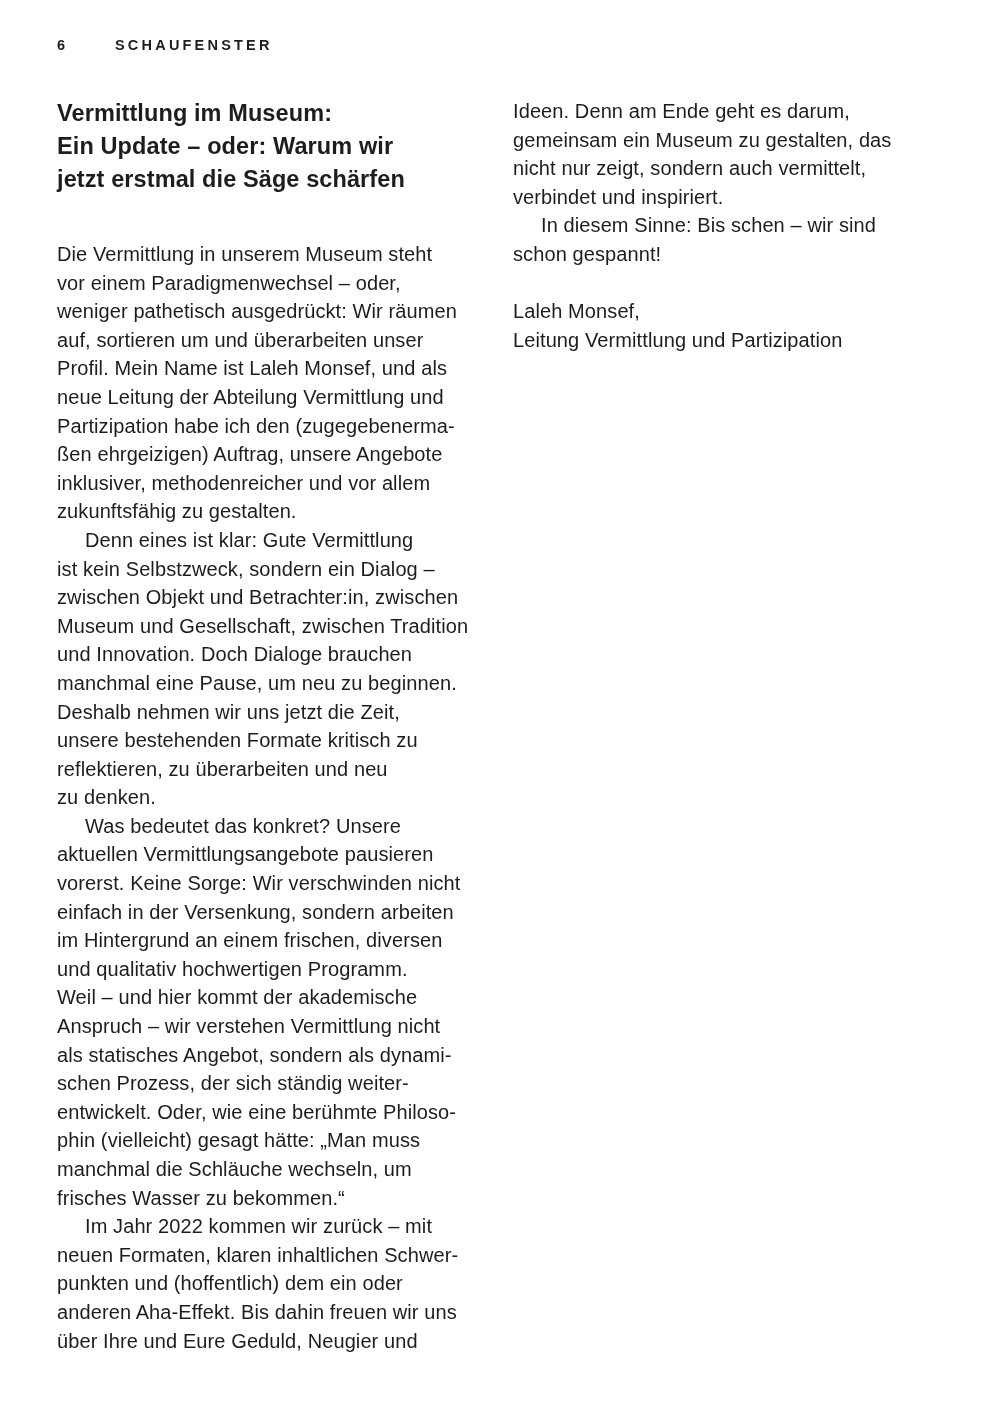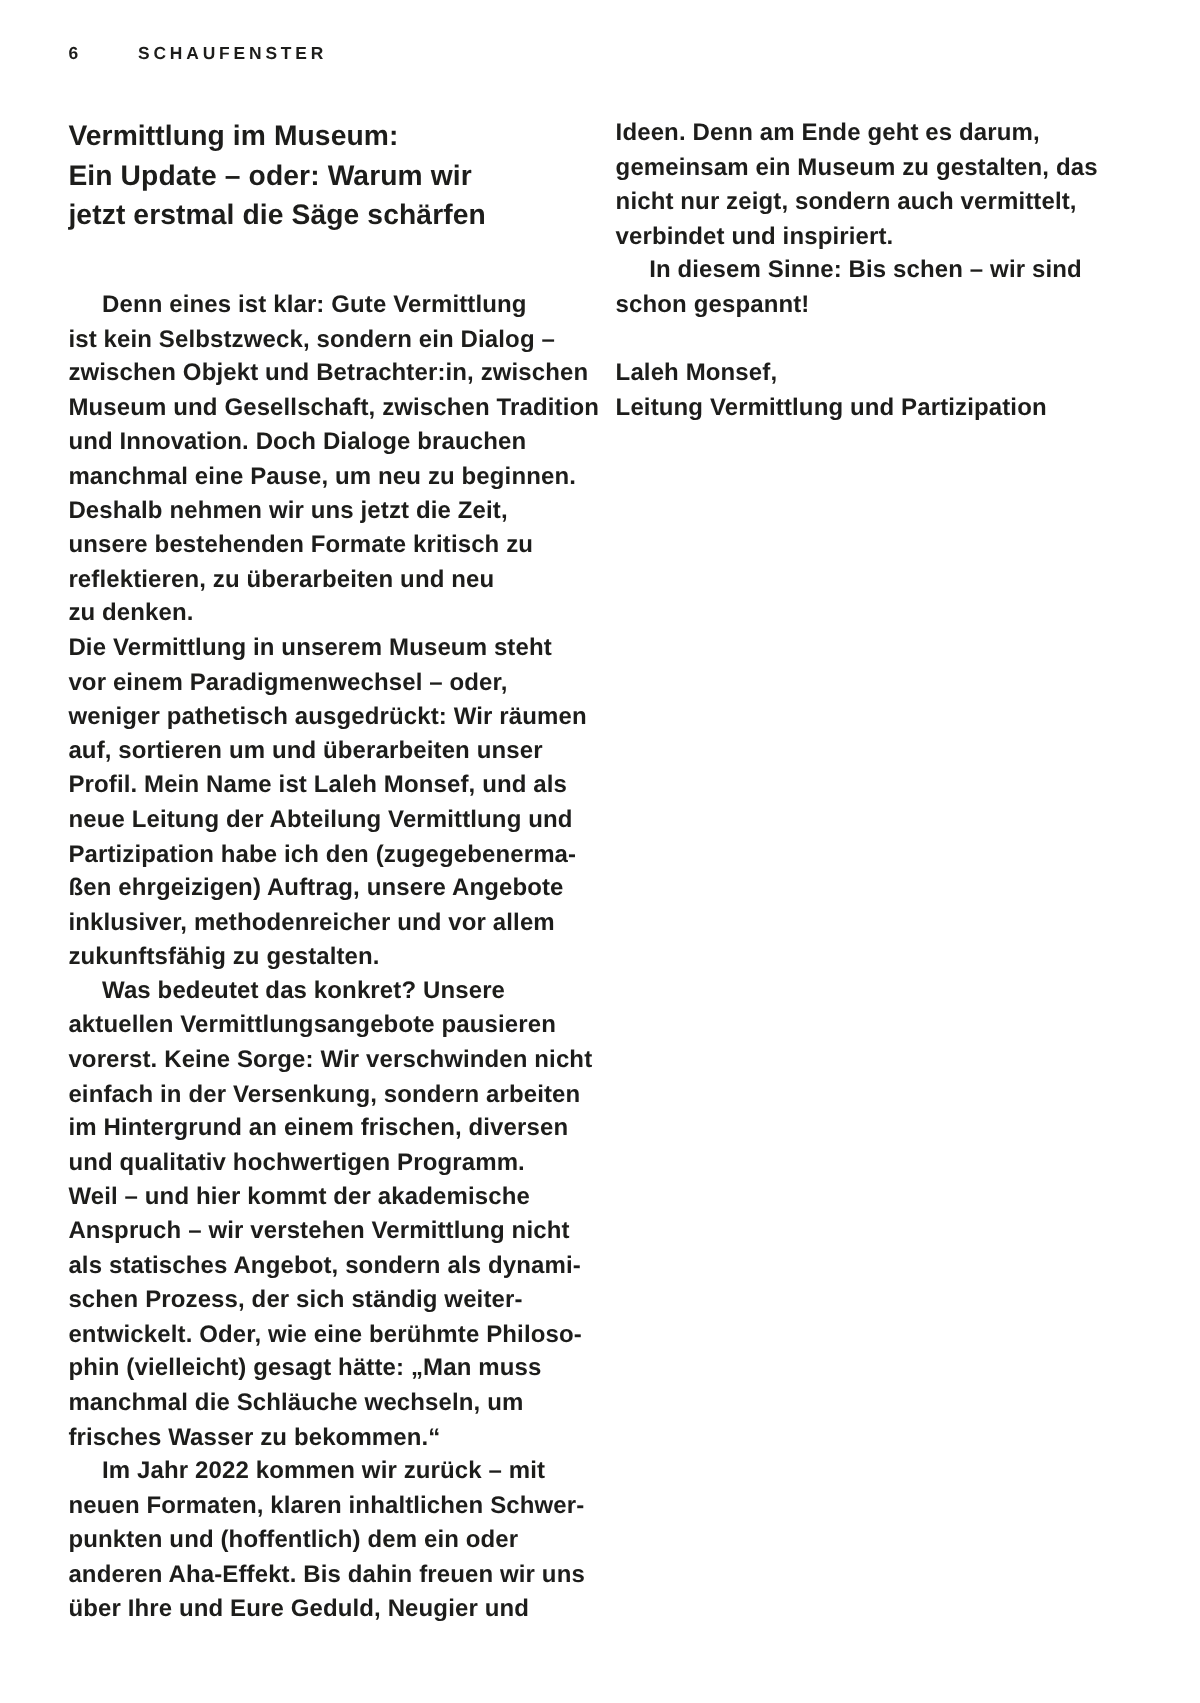--- a/index.html
+++ b/index.html
@@ -44,61 +44,60 @@
     line-height: 33px;
     letter-spacing: 0.1px;
     white-space: pre;
     margin-bottom: 44px;
   }
   .para {
     font-size: 20px;
     line-height: 28.6px;
     letter-spacing: 0.1px;
     white-space: pre;
-    font-weight: bold;
   }
   .para.indent { text-indent: 28px; }
   .signature { margin-top: 28.6px; }
 </style>
 </head>
 <body>
 
 <div class="page">
 
   <header class="page-header">
     <span class="page-number">6</span>
     <span class="section-title">SCHAUFENSTER</span>
   </header>
 
   <main class="columns">
 
     <div class="col col-left">
       <h1 class="article-title">Vermittlung im Museum:
 Ein Update – oder: Warum wir
 jetzt erstmal die Säge schärfen</h1>
+      <p class="para">Die Vermittlung in unserem Museum steht
+vor einem Paradigmenwechsel – oder,
+weniger pathetisch ausgedrückt: Wir räumen
+auf, sortieren um und überarbeiten unser
+Profil. Mein Name ist Laleh Monsef, und als
+neue Leitung der Abteilung Vermittlung und
+Partizipation habe ich den (zugegebenerma-
+ßen ehrgeizigen) Auftrag, unsere Angebote
+inklusiver, methodenreicher und vor allem
+zukunftsfähig zu gestalten.</p>
       <p class="para indent">Denn eines ist klar: Gute Vermittlung
 ist kein Selbstzweck, sondern ein Dialog –
 zwischen Objekt und Betrachter:in, zwischen
 Museum und Gesellschaft, zwischen Tradition
 und Innovation. Doch Dialoge brauchen
 manchmal eine Pause, um neu zu beginnen.
 Deshalb nehmen wir uns jetzt die Zeit,
 unsere bestehenden Formate kritisch zu
 reflektieren, zu überarbeiten und neu
 zu denken.</p>
-      <p class="para">Die Vermittlung in unserem Museum steht
-vor einem Paradigmenwechsel – oder,
-weniger pathetisch ausgedrückt: Wir räumen
-auf, sortieren um und überarbeiten unser
-Profil. Mein Name ist Laleh Monsef, und als
-neue Leitung der Abteilung Vermittlung und
-Partizipation habe ich den (zugegebenerma-
-ßen ehrgeizigen) Auftrag, unsere Angebote
-inklusiver, methodenreicher und vor allem
-zukunftsfähig zu gestalten.</p>
       <p class="para indent">Was bedeutet das konkret? Unsere
 aktuellen Vermittlungsangebote pausieren
 vorerst. Keine Sorge: Wir verschwinden nicht
 einfach in der Versenkung, sondern arbeiten
 im Hintergrund an einem frischen, diversen
 und qualitativ hochwertigen Programm.
 Weil – und hier kommt der akademische
 Anspruch – wir verstehen Vermittlung nicht
 als statisches Angebot, sondern als dynami-
 schen Prozess, der sich ständig weiter-

